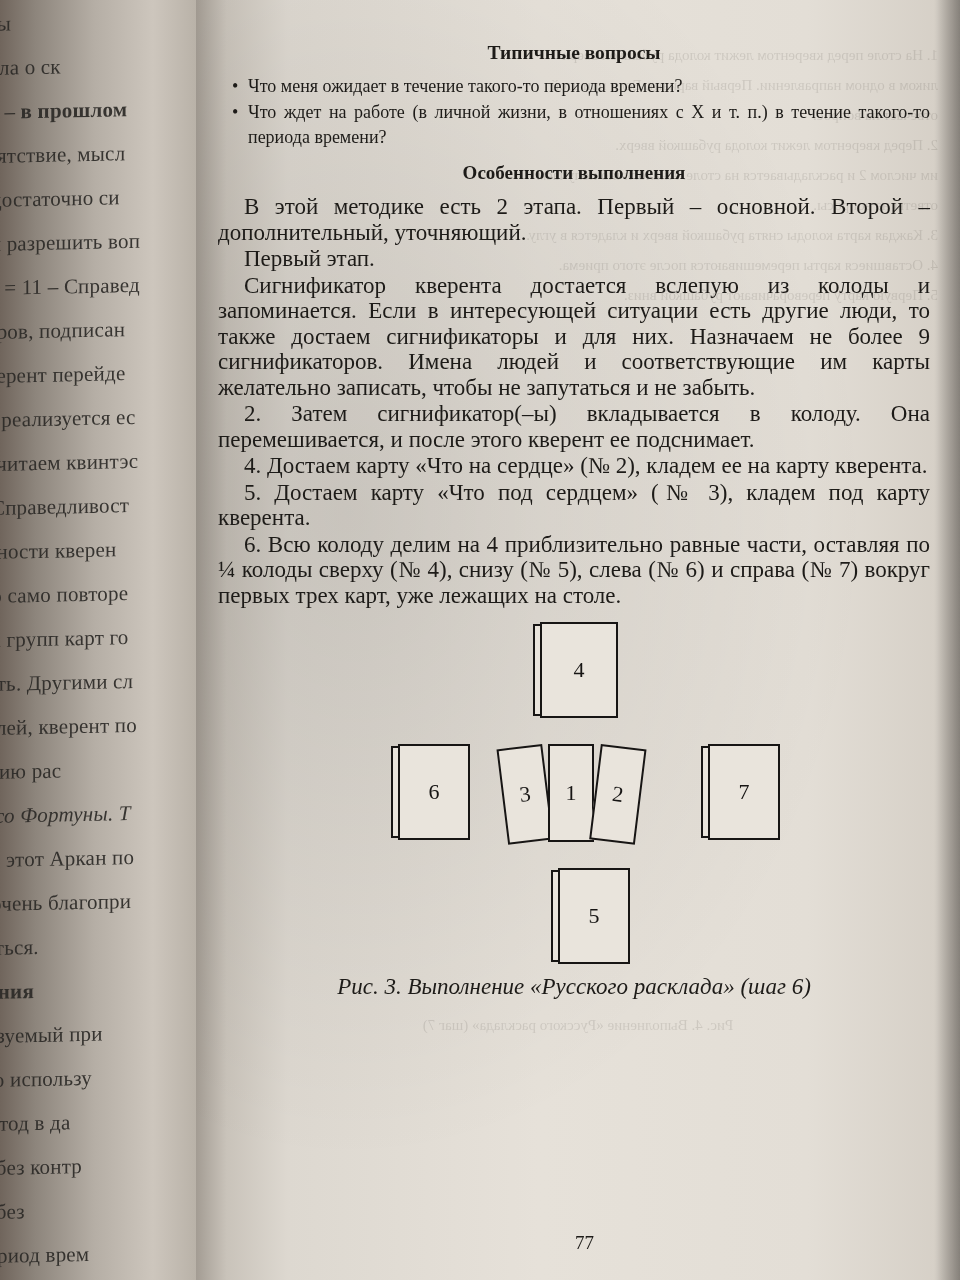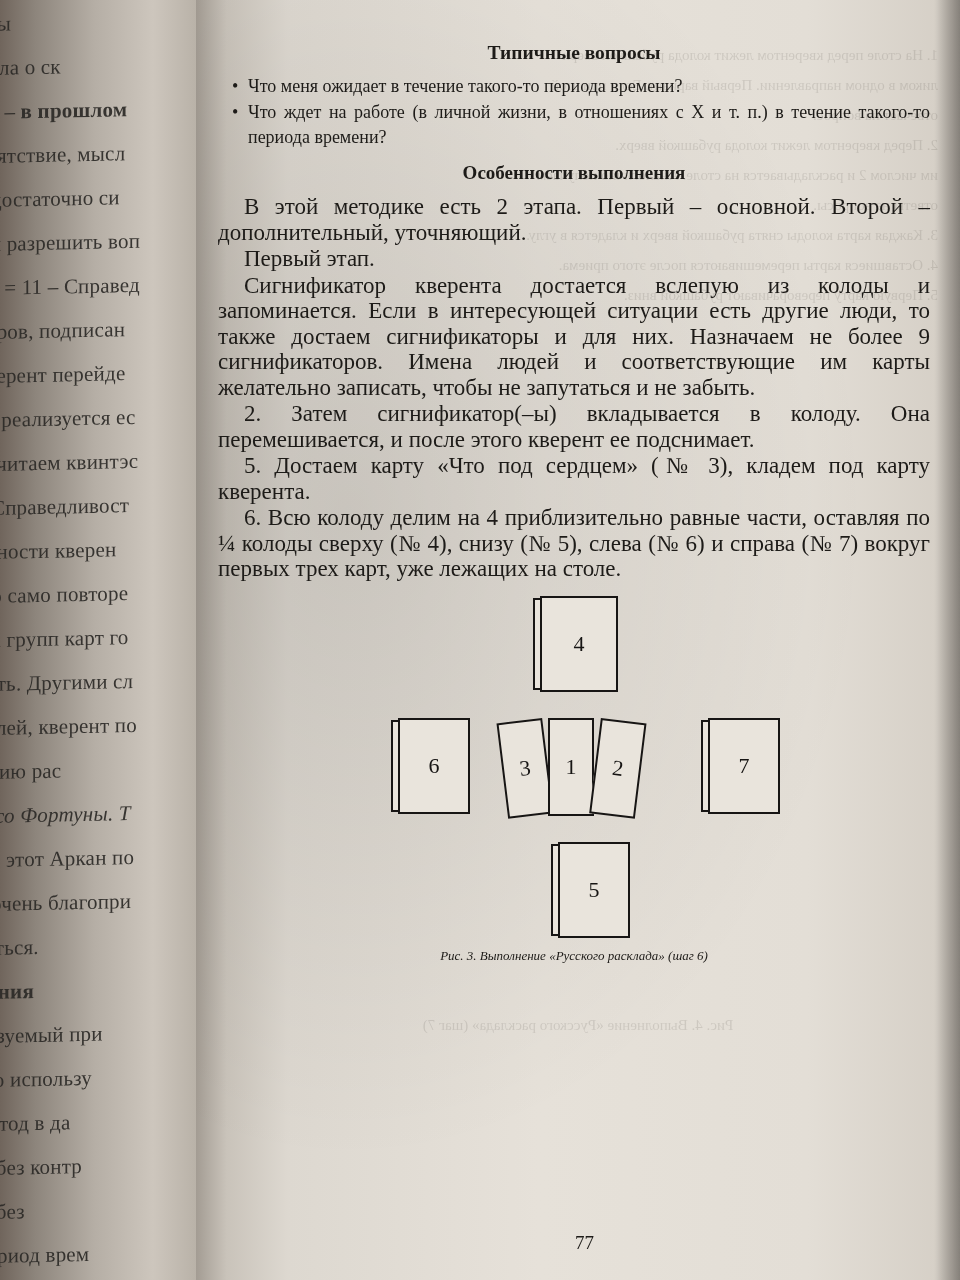--- a/index.html
+++ b/index.html
@@ -147,21 +147,21 @@
     align-items: center;
     justify-content: center;
     font-size: 22px;
     color: #171514;
   }
   .cap {
     position: absolute;
     left: 0; right: 0;
     text-align: center;
     font-style: italic;
-    font-size: 13px;
+    font-size: 23px;
     color: #1d1b18;
   }
   .folio {
     position: absolute;
     left: 13px; right: 0;
     bottom: 26px;
     text-align: center;
     font-size: 19px;
     color: #1d1b18;
   }
@@ -244,20 +244,21 @@
         <li>Что меня ожидает в течение такого-то периода времени?</li>
         <li>Что ждет на работе (в личной жизни, в отношениях с Х и т. п.) в течение такого-то периода времени?</li>
       </ul>
 
       <h3 class="sub">Особенности выполнения</h3>
 
       <p class="para">В этой методике есть 2 этапа. Первый – основной. Второй – дополнительный, уточняющий.</p>
       <p class="para b-lead">Первый этап.</p>
       <p class="para">Сигнификатор кверента достается вслепую из колоды и запоминается. Если в интересующей ситуации есть другие люди, то также достаем сигнификаторы и для них. Назначаем не более 9 сигнификаторов. Имена людей и соответствующие им карты желательно записать, чтобы не запутаться и не забыть.</p>
       <p class="para">2. Затем сигнификатор(–ы) вкладывается в колоду. Она перемешивается, и после этого кверент ее подснимает.</p>
+      <p class="para">4. Достаем карту «Что на сердце» (№ 2), кладем ее на карту кверента.</p>
       <p class="para">5. Достаем карту «Что под сердцем» (№ 3), кладем под карту кверента.</p>
       <p class="para">6. Всю колоду делим на 4 приблизительно равные части, оставляя по ¼ колоды сверху (№ 4), снизу (№ 5), слева (№ 6) и справа (№ 7) вокруг первых трех карт, уже лежащих на столе.</p>
 
       <div class="figure">
 
         <div class="card" style="left:322px; top:0px; width:74px; height:92px;">
           <span>4</span>
         </div>
 
         <div class="card" style="left:180px; top:122px; width:68px; height:92px;">

